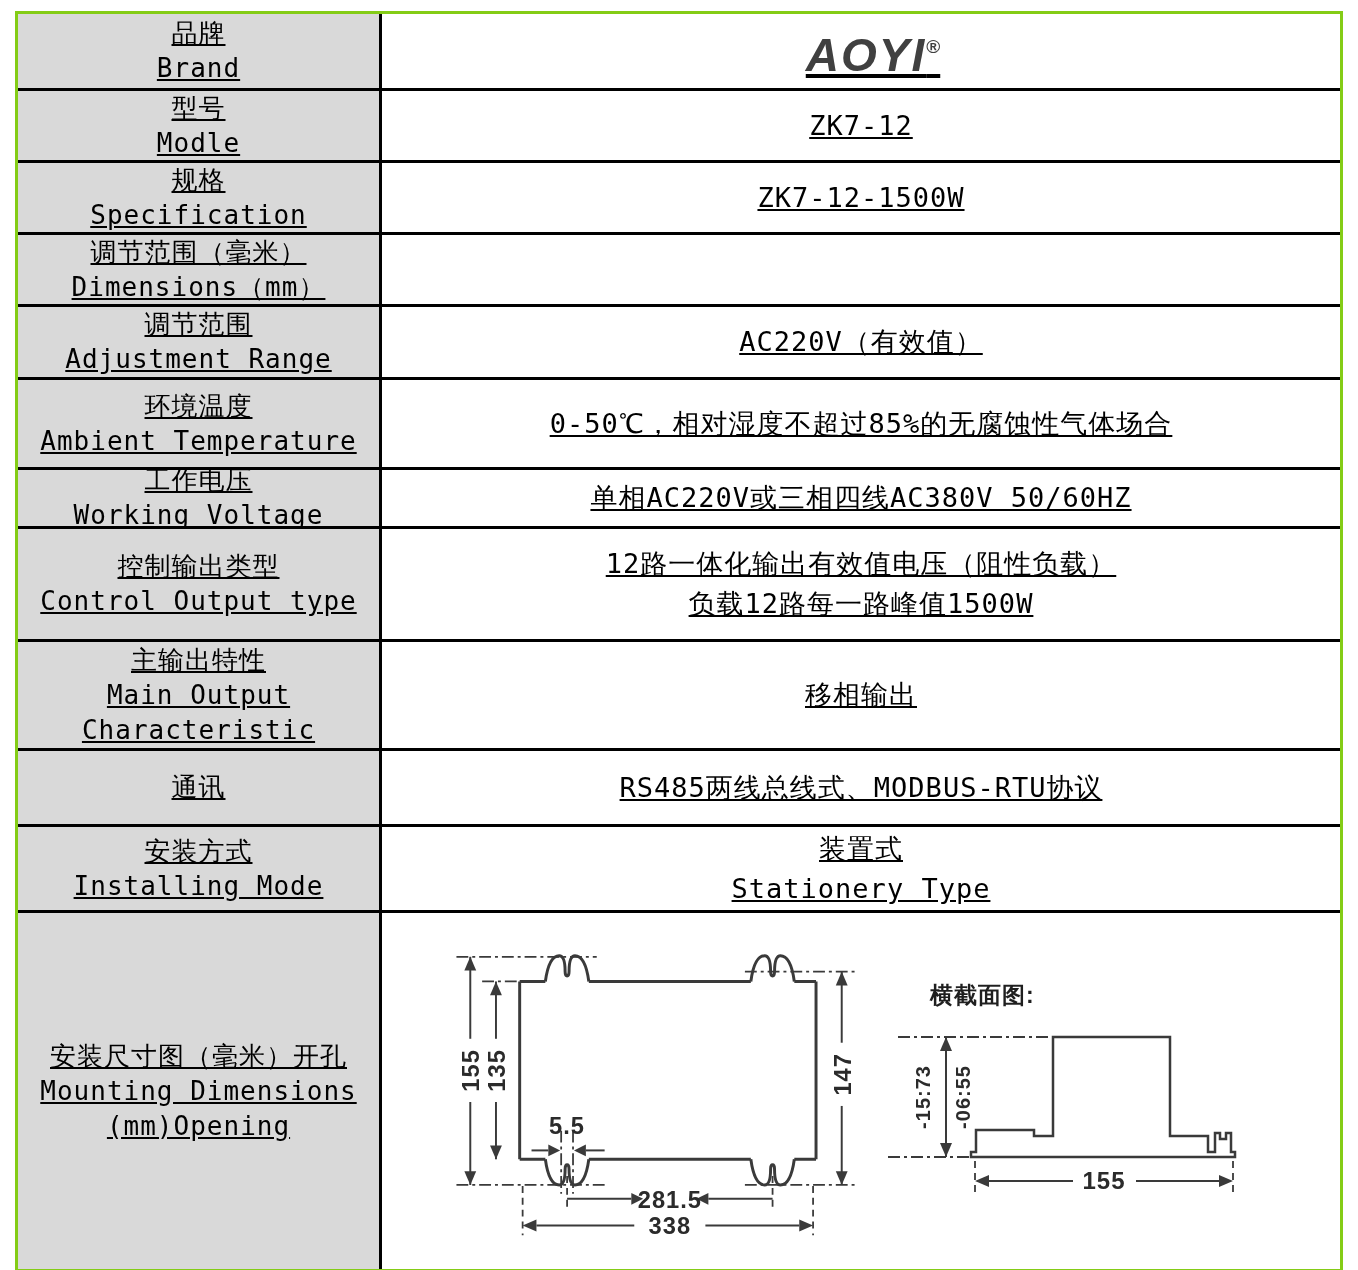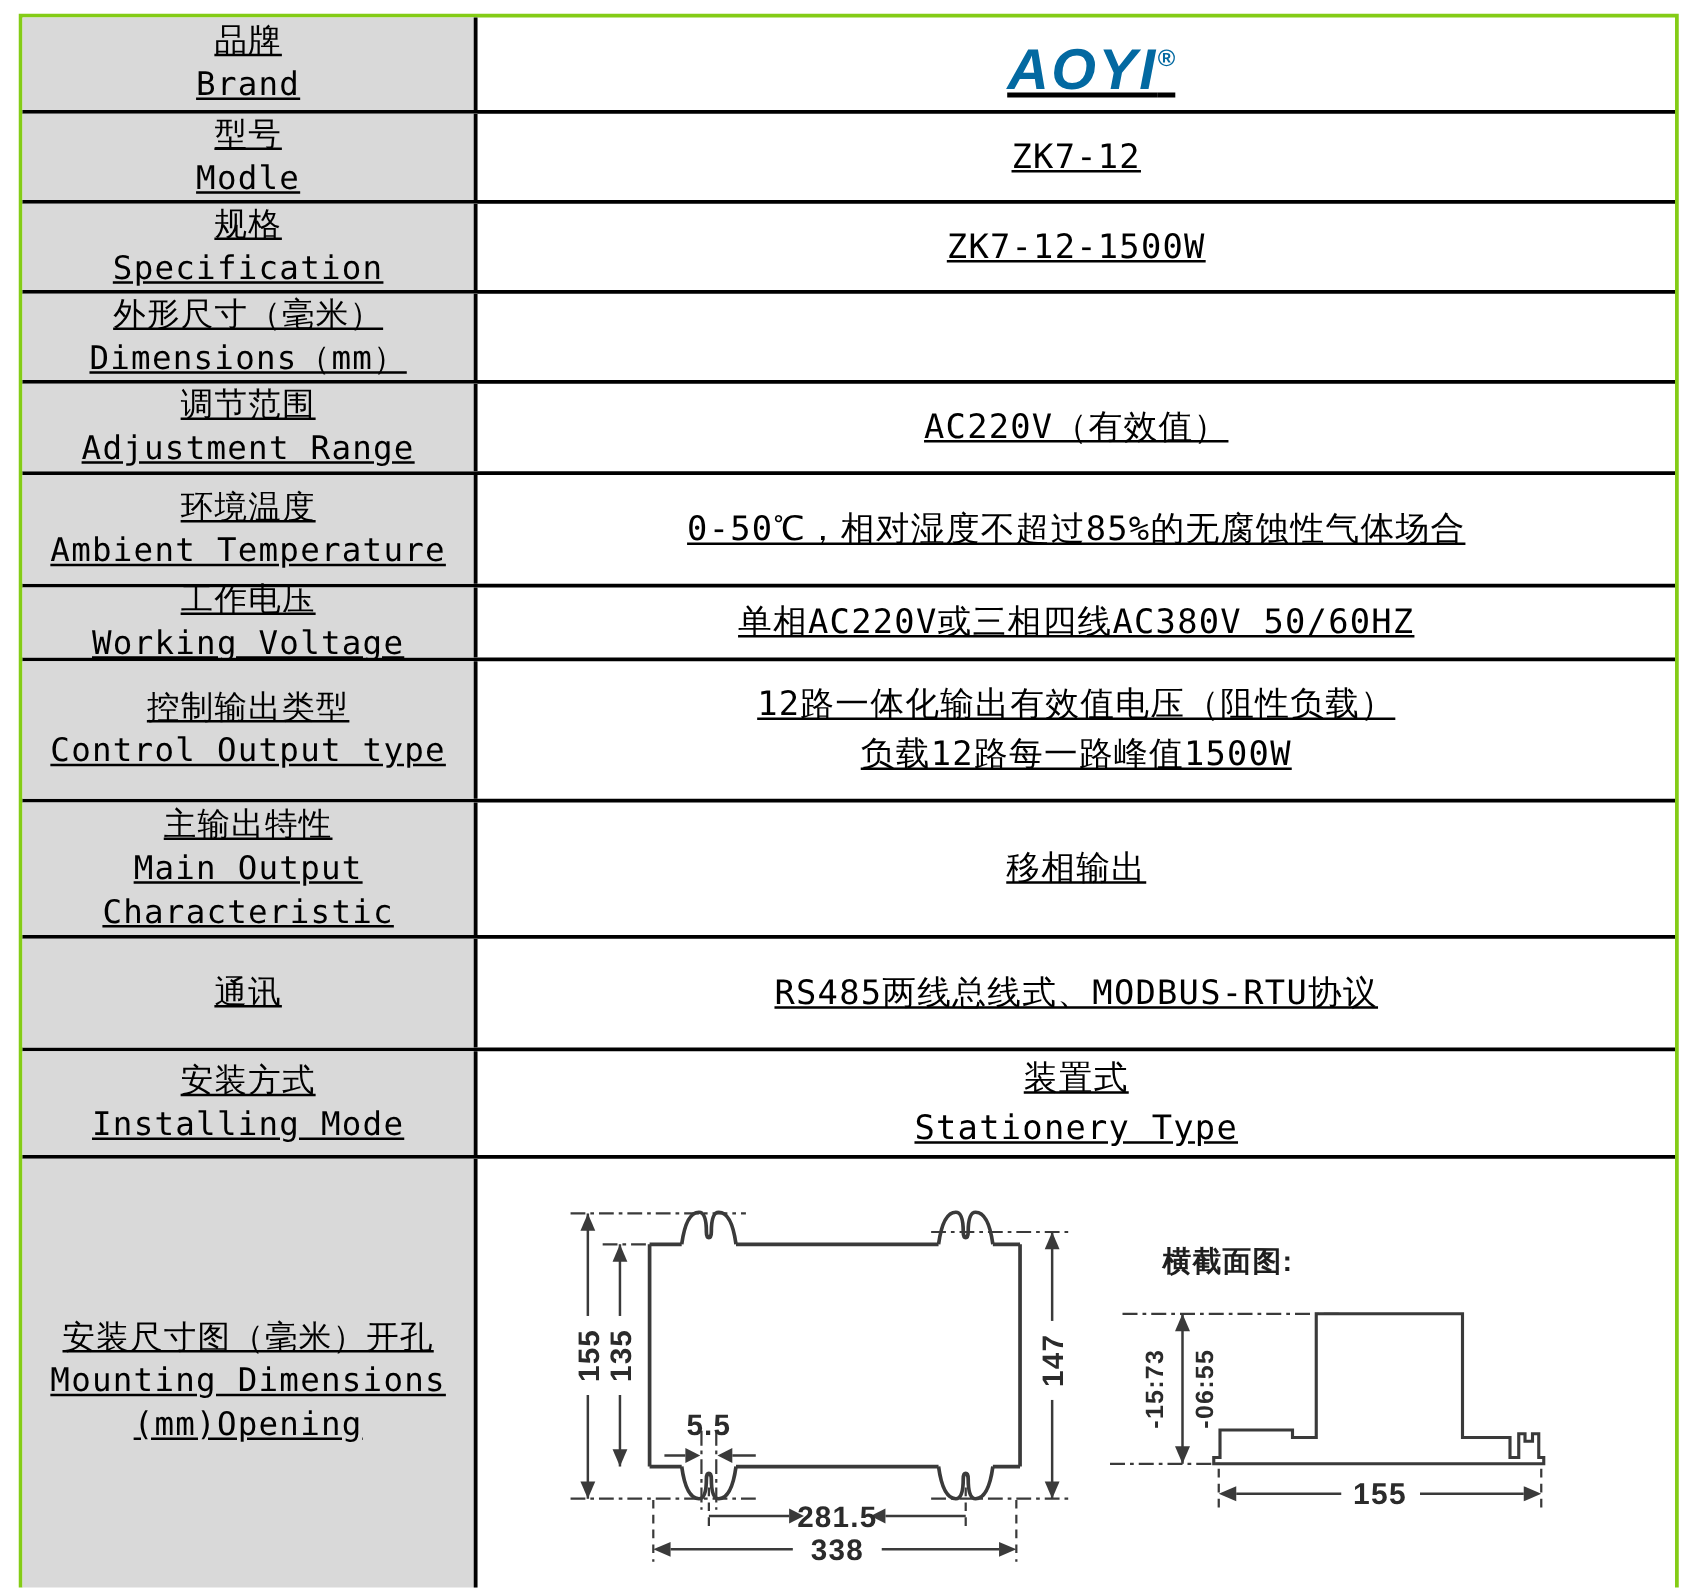--- a/index.html
+++ b/index.html
@@ -20,21 +20,21 @@
     align-items:center;text-align:center;font-size:26px;line-height:35px;
     letter-spacing:1px;
   }
   .val{
     flex:1;display:flex;flex-direction:column;justify-content:center;align-items:center;
     text-align:center;font-size:27px;line-height:40px;letter-spacing:1px;box-sizing:border-box;
   }
   .val.drawing-cell{position:relative;display:block;}
   .logo{
     font-family:"Liberation Sans",sans-serif;font-weight:bold;font-style:italic;
-    font-size:46px;letter-spacing:2px;color:#0369a1;display:inline-block;margin-left:24px;
+    font-size:46px;letter-spacing:2px;color:#404040;display:inline-block;margin-left:24px;
   }
   .logo sup{font-size:19px;font-style:normal;vertical-align:18px;letter-spacing:0;}
   svg text{
     font-family:"Liberation Sans",sans-serif;font-weight:bold;fill:#2b2b2b;
   }
   .dimtxt{font-size:24px;}
   .dimtxt-s{font-size:20px;}
   .sectitle{font-size:23px;fill:#1f1f1f;}
   .ln{stroke:#3a3a3a;stroke-width:2;fill:none;}
   .ln3{stroke:#3a3a3a;stroke-width:3;fill:none;}
@@ -74,21 +74,21 @@
       <div>规格</div>
       <div>Specification</div>
     </div>
     <div class="val">
       <div>ZK7-12-1500W</div>
     </div>
   </div>
 
   <div class="row" style="height:72px">
     <div class="lbl">
-      <div>外形尺寸（毫米）</div>
+      <div>调节范围（毫米）</div>
       <div>Dimensions（mm）</div>
     </div>
   </div>
 
   <div class="row" style="height:73px">
     <div class="lbl">
       <div>调节范围</div>
       <div>Adjustment Range</div>
     </div>
     <div class="val">
@@ -131,21 +131,21 @@
     <div class="lbl">
       <div>主输出特性</div>
       <div>Main Output</div>
       <div>Characteristic</div>
     </div>
     <div class="val">
       <div>移相输出</div>
     </div>
   </div>
 
-  <div class="row" style="height:90px">
+  <div class="row" style="height:76px">
     <div class="lbl">
       <div>通讯</div>
     </div>
     <div class="val">
       <div>RS485两线总线式、MODBUS-RTU协议</div>
     </div>
   </div>
 
   <div class="row" style="height:86px">
     <div class="lbl">

